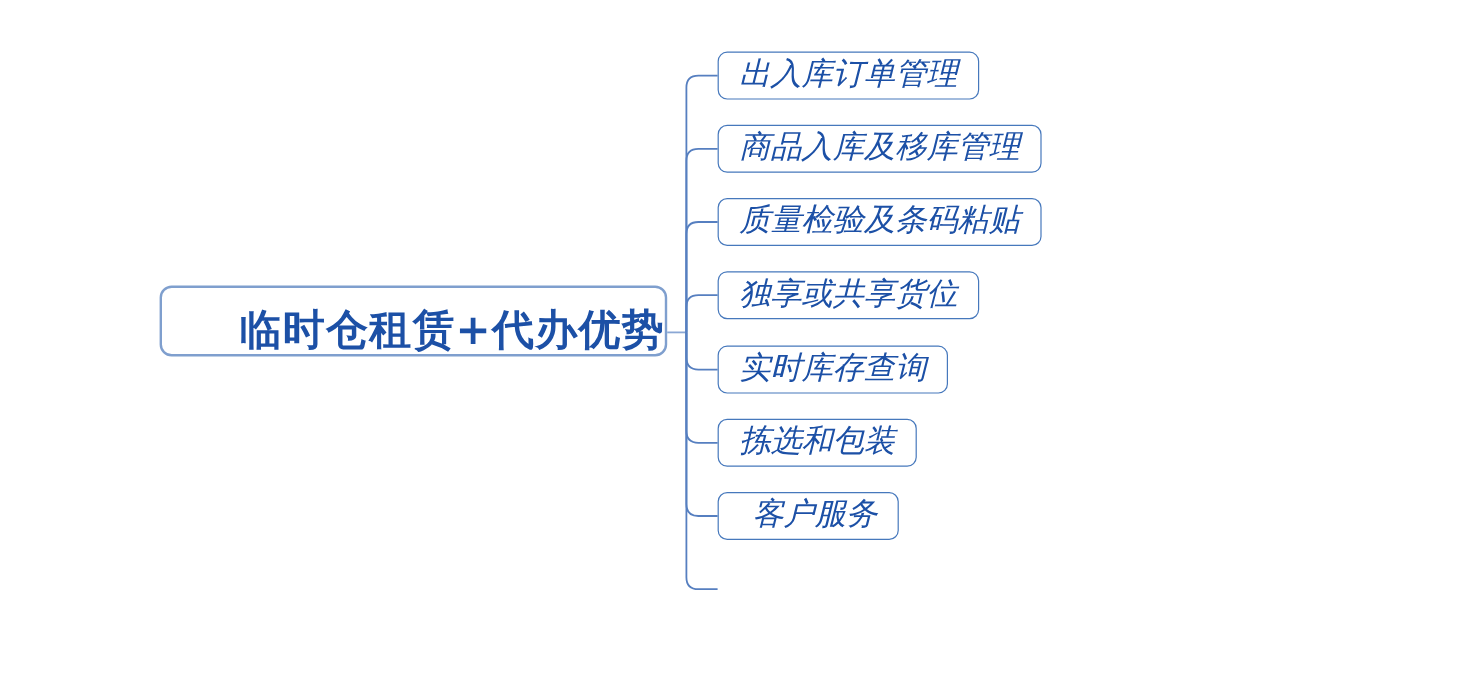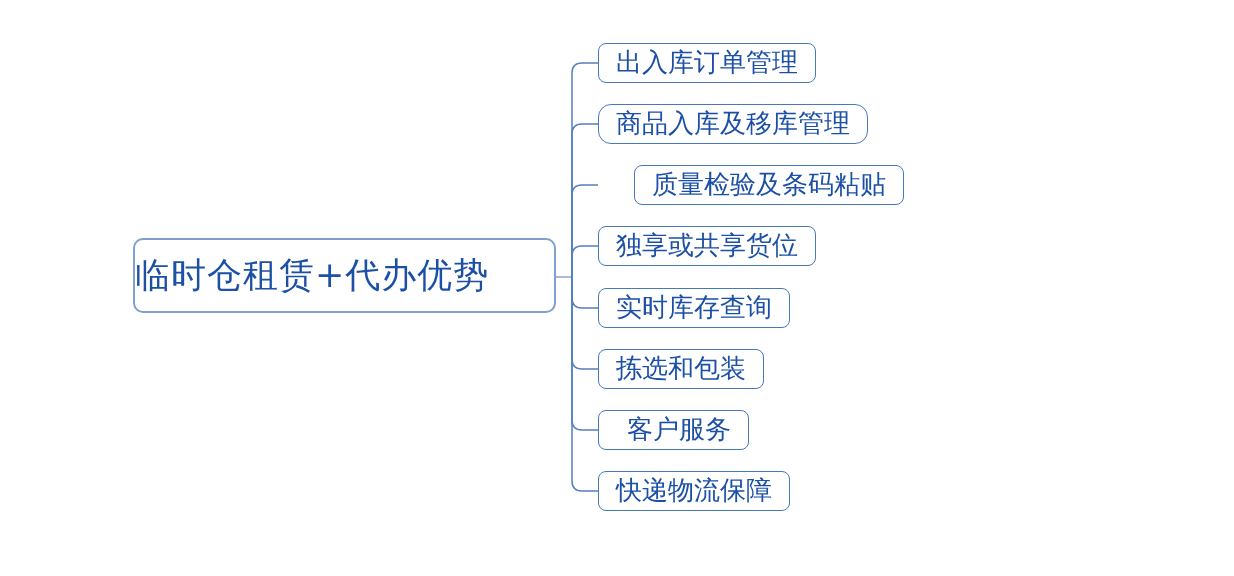--- a/index.html
+++ b/index.html
@@ -25,40 +25,42 @@
     position: absolute;
     box-sizing: border-box;
     color: #1c50a6;
     background: #ffffff;
     white-space: nowrap;
   }
   .root-node {
     left: 133px;
     top: 238px;
     width: 423px;
-    height: 75px;
+    height: 59px;
     border: 2px solid #7f9fce;
     border-radius: 10px;
     font-size: 35px;
     line-height: 71px;
-    text-align: left;
+    text-align: right;
     letter-spacing: 1px;
+    font-weight: bold;
   }
   .child-node {
     left: 598px;
     height: 40px;
     border: 1.5px solid #4678bc;
     border-radius: 8px;
     font-size: 26px;
     line-height: 37px;
     padding: 0 17px;
+    font-style: italic;
   }
   .n1 { top: 43px;  }
-  .n2 { top: 104px; border-radius: 13px; }
-  .n3 { top: 165px; margin-left: 36px; }
+  .n2 { top: 104px; }
+  .n3 { top: 165px; }
   .n4 { top: 226px; text-align: right; }
   .n5 { top: 288px; }
   .n6 { top: 349px; }
   .n7 { top: 410px; padding-left: 28px; }
   .n8 { top: 471px; }
 </style>
 </head>
 <body>
 
 <div class="canvas">
@@ -86,15 +88,14 @@
   <div class="node child-node n3">质量检验及条码粘贴</div>
 
   <div class="node child-node n4">独享或共享货位</div>
 
   <div class="node child-node n6">拣选和包装</div>
 
   <div class="node child-node n5">实时库存查询</div>
 
   <div class="node child-node n7">客户服务</div>
 
-  <div class="node child-node n8">快递物流保障</div>
 
 </div>
 
 </body></html>

